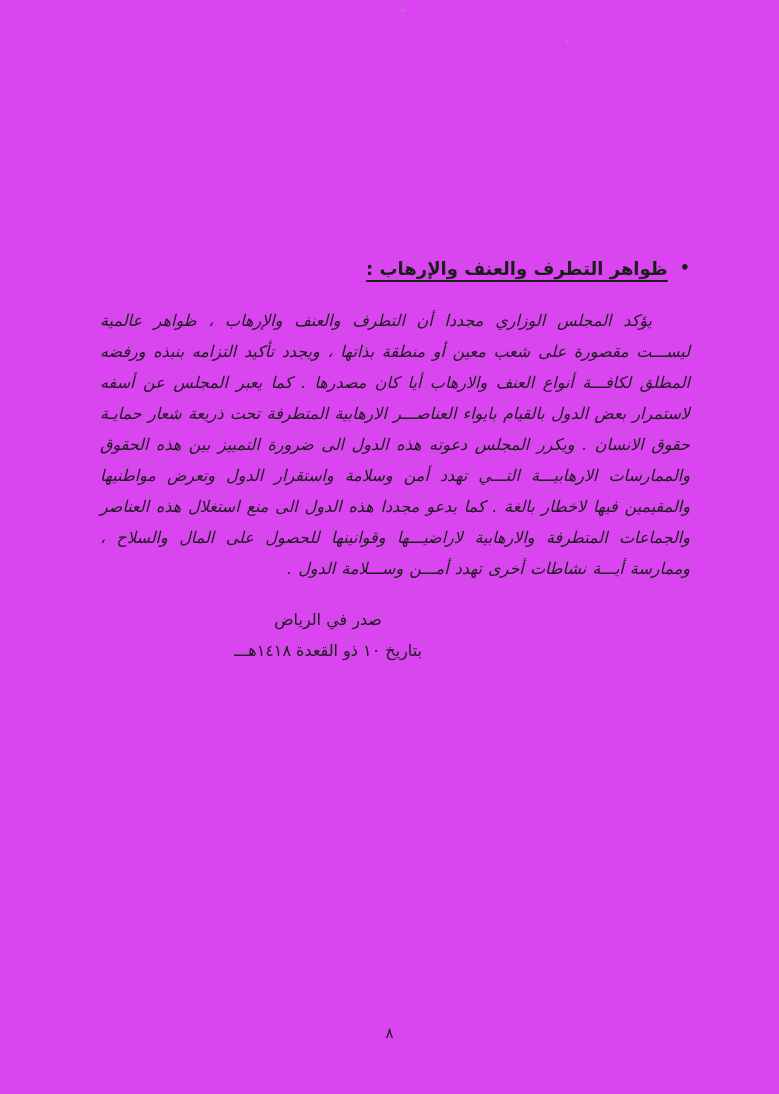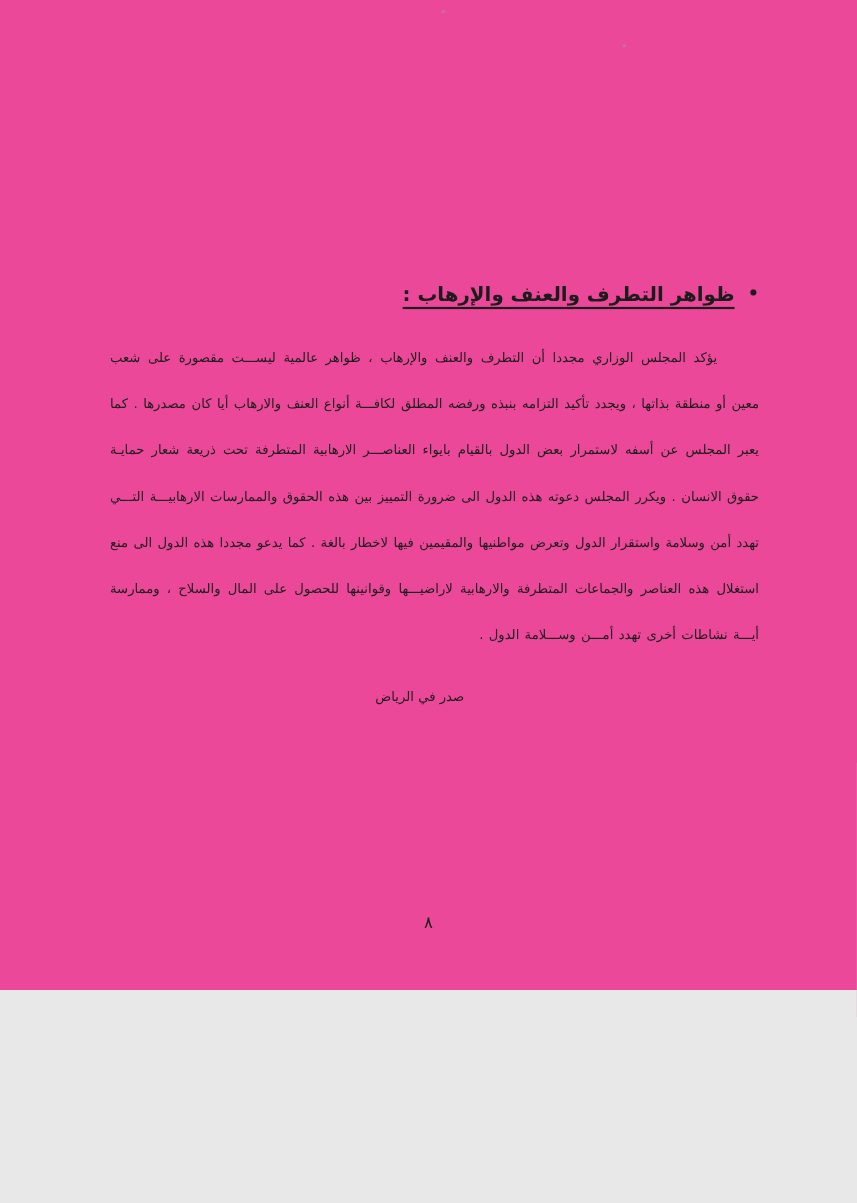--- a/index.html
+++ b/index.html
@@ -3,23 +3,23 @@
 <meta charset="utf-8">
 <style>
   html, body {
     margin: 0;
     padding: 0;
     background: #e8e8e8;
   }
   .page {
     position: relative;
     width: 779px;
-    height: 900px;
+    height: 1094px;
     margin: 0 auto;
-    background: #ec4899;
+    background: #d946ef;
     font-family: "DejaVu Sans", sans-serif;
     direction: rtl;
     color: #1c1c1c;
     overflow: hidden;
   }
   
   .scan-speck {
     position: absolute;
     background: #9a9a9a;
     border-radius: 50%;
@@ -47,32 +47,33 @@
     font-size: 16px;
     transform: translateY(-2px);
   }
   .heading-text {
     text-decoration: underline;
     text-underline-offset: 5px;
     text-decoration-thickness: 1.5px;
   }
   .para {
     margin: 0 0 20px 0;
-    font-size: 12px;
-    line-height: 42px;
+    font-size: 16px;
+    line-height: 31px;
     text-align: justify;
     text-indent: 38px;
     word-spacing: 1px;
+    font-style: italic;
   }
   .issued {
     margin: 6px 268px 0 0;
     width: -moz-fit-content;
     width: fit-content;
     text-align: center;
-    font-size: 12px;
+    font-size: 16px;
     line-height: 31px;
   }
   .page-number {
     position: absolute;
     left: 0;
     right: 0;
     bottom: 52px;
     text-align: center;
     font-size: 15px;
     color: #1c1c1c;
@@ -90,19 +91,20 @@
 
     <div class="heading-row">
       <span class="bullet">•</span><span class="heading-text">ظواهر التطرف والعنف والإرهاب :</span>
     </div>
 
     <p class="para">يؤكد المجلس الوزاري مجددا أن التطرف والعنف والإرهاب ، ظواهر عالمية ليســـت مقصورة على شعب معين أو منطقة بذاتها ، ويجدد تأكيد التزامه بنبذه ورفضه المطلق لكافـــة أنواع العنف والارهاب أيا كان مصدرها . كما يعبر المجلس عن أسفه لاستمرار بعض الدول بالقيام بايواء العناصـــر الارهابية المتطرفة تحت ذريعة شعار حمايـة حقوق الانسان . ويكرر المجلس دعوته هذه الدول الى ضرورة التمييز بين هذه الحقوق والممارسات الارهابيـــة التـــي تهدد أمن وسلامة واستقرار الدول وتعرض مواطنيها والمقيمين فيها لاخطار بالغة . كما يدعو مجددا هذه الدول الى منع استغلال هذه العناصر والجماعات المتطرفة والارهابية لاراضيـــها وقوانينها للحصول على المال والسلاح ، وممارسة أيـــة نشاطات أخرى تهدد أمـــن وســـلامة الدول .</p>
 
 
     <div class="issued">
       <div>صدر في الرياض</div>
+      <div>بتاريخ ١٠ ذو القعدة ١٤١٨هـــ</div>
     </div>
 
   </div>
 
   <div class="page-number">٨</div>
 
 </div>
 
 </body></html>

